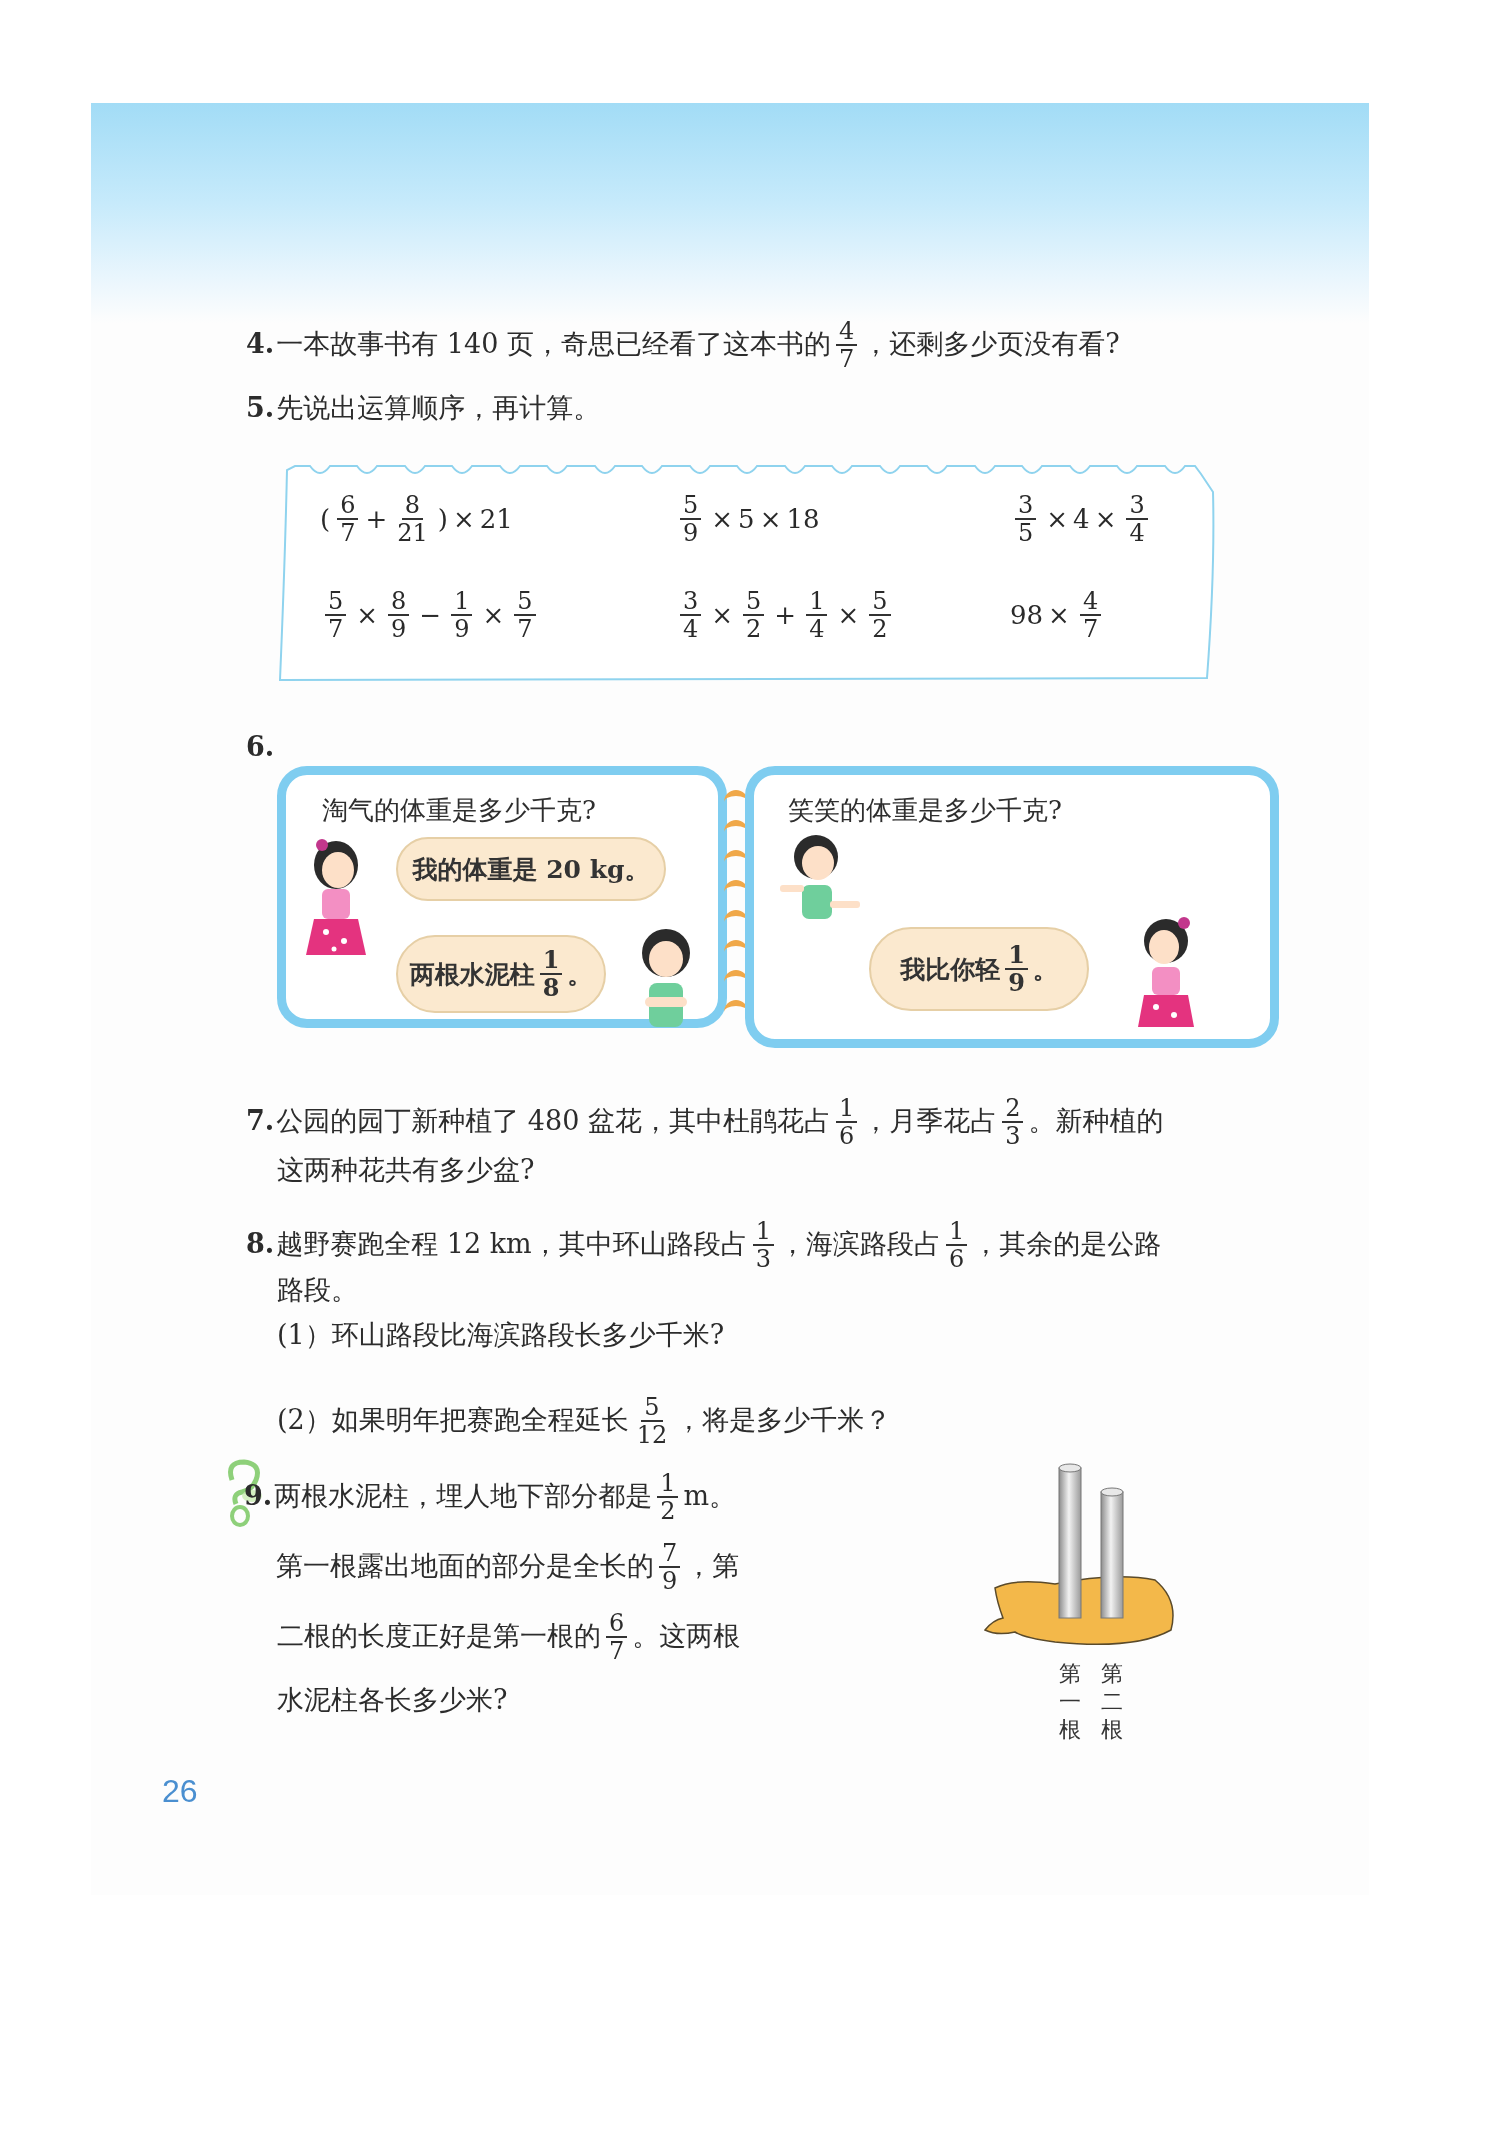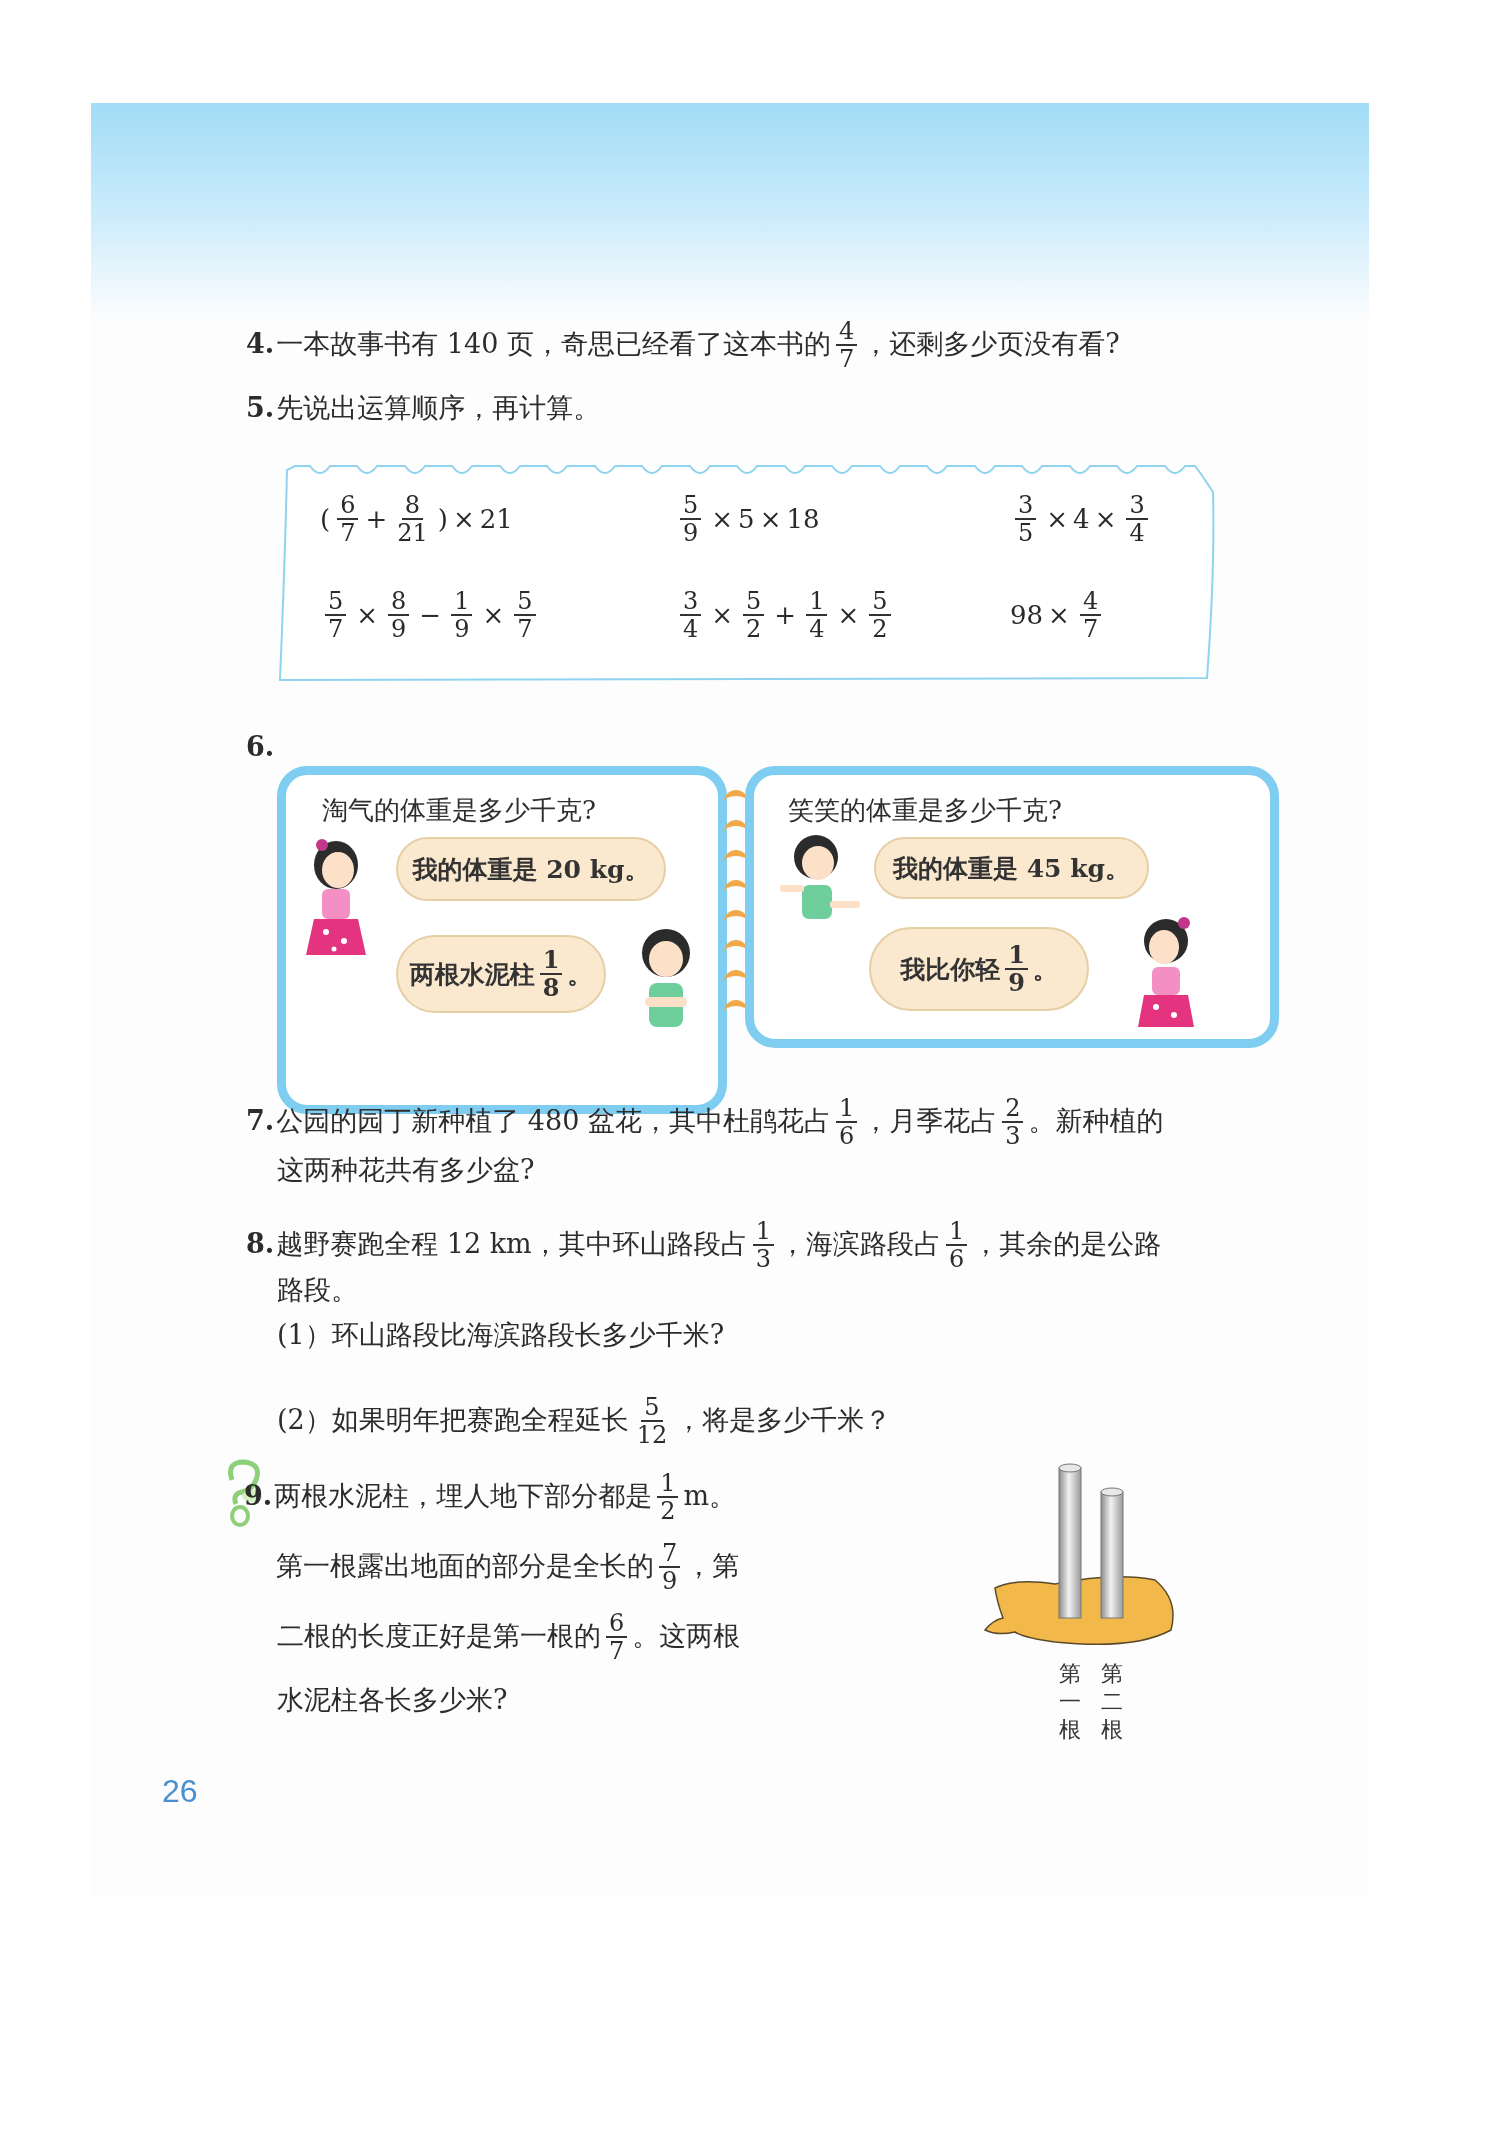--- a/index.html
+++ b/index.html
@@ -152,21 +152,21 @@
         <span class="num">4</span>
         <span class="den">7</span>
       </span>
   </div>
 </div>
 
 <div class="q" style="left:246px; top:727px;">
   <span class="qnum">6.</span>
 </div>
 
-<div class="panel" style="left:277px; top:766px; width:450px; height:348px;">
+<div class="panel" style="left:277px; top:766px; width:450px; height:262px;">
   <div class="panel-title" style="left:36px; top:18px;">淘气的体重是多少千克?</div>
   <svg class="kid" style="left:10px; top:62px;" width="80" height="130" viewBox="0 0 80 130">
     <ellipse cx="40" cy="28" rx="22" ry="24" fill="#2b2b2b"></ellipse>
     <ellipse cx="42" cy="33" rx="16" ry="18" fill="#fde0c8"></ellipse>
     <circle cx="26" cy="8" r="6" fill="#c2378c"></circle>
     <rect x="26" y="52" width="28" height="30" rx="6" fill="#f38fc3"></rect>
     <path d="M18 82 L62 82 L70 118 L10 118 Z" fill="#e4337f"></path>
     <circle cx="30" cy="95" r="3" fill="#fff"></circle>
       <circle cx="48" cy="104" r="3" fill="#fff"></circle>
       <circle cx="38" cy="112" r="2.5" fill="#fff"></circle>
@@ -201,21 +201,20 @@
 
 <div class="panel" style="left:745px; top:766px; width:534px; height:282px;">
   <div class="panel-title" style="left:34px; top:18px;">笑笑的体重是多少千克?</div>
   <svg class="kid" style="left:22px; top:56px;" width="90" height="100" viewBox="0 0 90 100">
     <ellipse cx="40" cy="26" rx="22" ry="22" fill="#2b2b2b"></ellipse>
     <ellipse cx="42" cy="32" rx="16" ry="17" fill="#fde0c8"></ellipse>
     <rect x="26" y="54" width="30" height="34" rx="7" fill="#6fcf9c"></rect>
     <rect x="4" y="54" width="24" height="7" rx="3" fill="#fde0c8"></rect>
     <rect x="54" y="70" width="30" height="7" rx="3" fill="#fde0c8"></rect>
   </svg>
-  <div class="bubble" style="left:120px; top:62px; width:275px; height:62px;">我的体重是 45 kg。</div>
   <div class="bubble" style="left:115px; top:152px; width:220px; height:84px;">
     <span>我比你轻</span>
     <span class="frac">
         <span class="num">1</span>
         <span class="den">9</span>
       </span>
     <span>。</span>
   </div>
   <svg class="kid" style="left:372px; top:140px;" width="80" height="120" viewBox="0 0 80 120">
     <ellipse cx="40" cy="26" rx="22" ry="22" fill="#2b2b2b"></ellipse>

